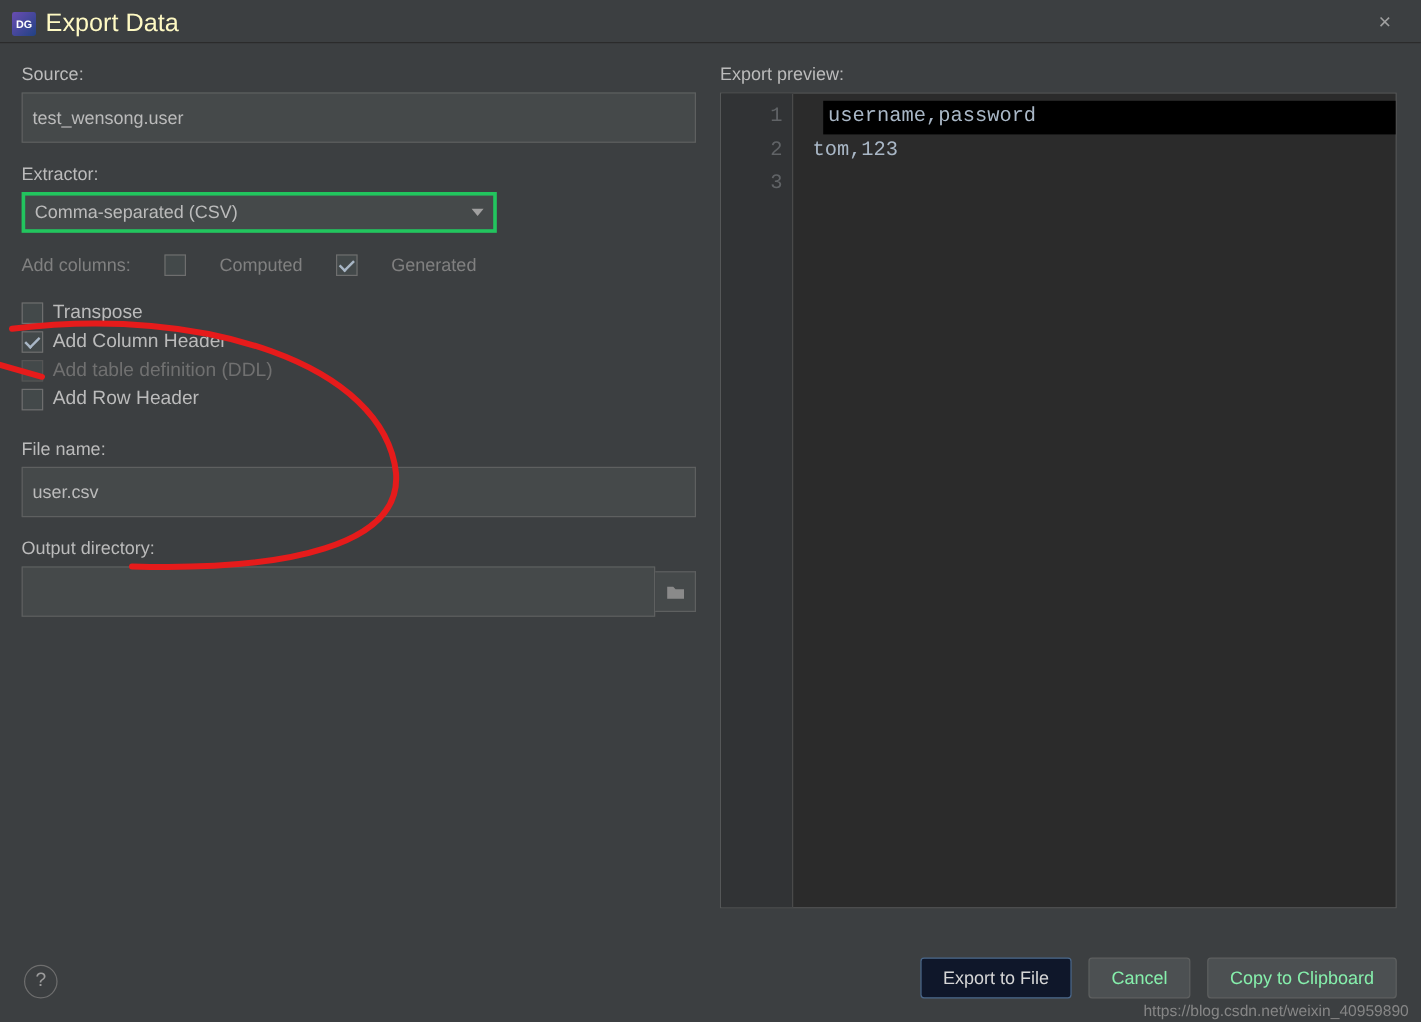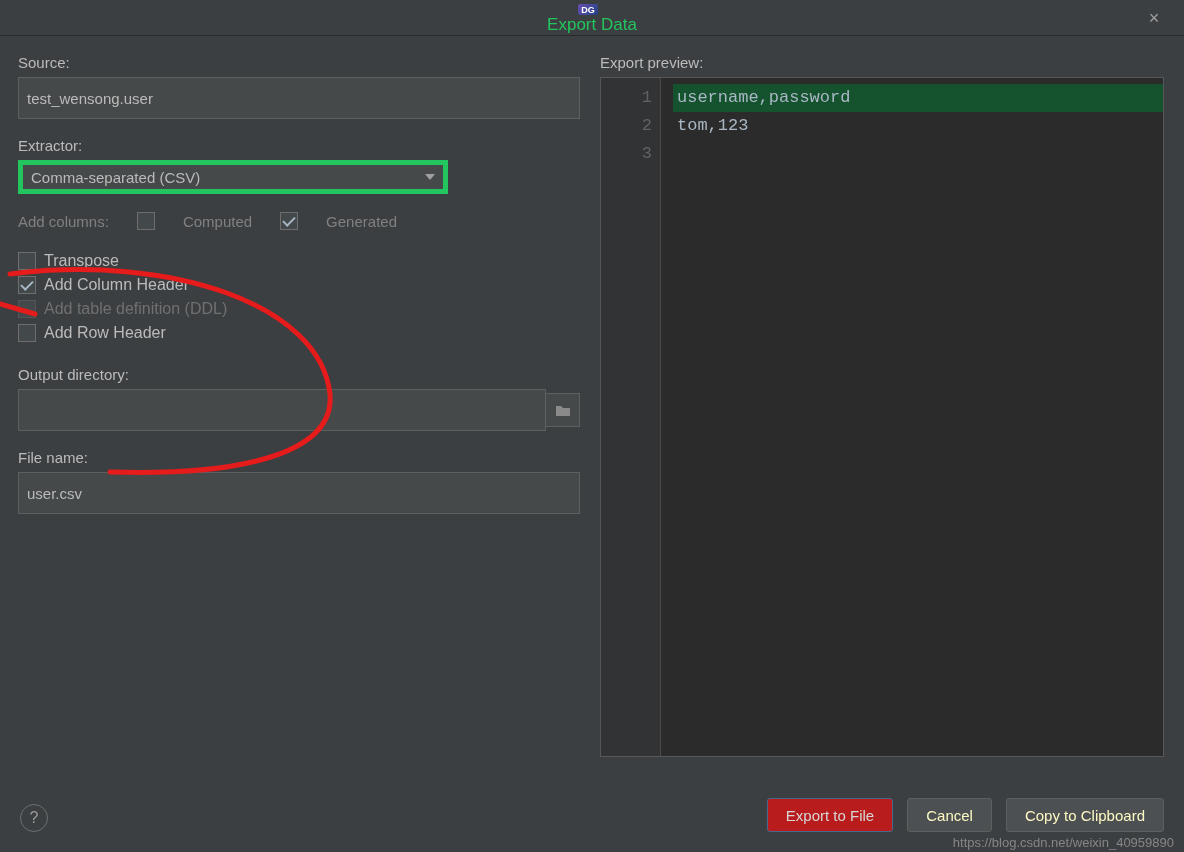--- a/index.html
+++ b/index.html
@@ -19,31 +19,30 @@
     width: 1184px; height: 852px;
     background: #3c3f41;
   }
   .titlebar {
     display: flex;
     align-items: center;
     height: 36px;
     padding: 4px 10px 0 10px;
     border-bottom: 1px solid #2b2b2b;
     position: relative;
-    flex-direction: column;
   }
   .app-icon {
     width: 20px; height: 20px;
     background: linear-gradient(135deg, #6a4db3 0%, #214283 100%);
     border-radius: 2px;
     margin-right: 8px;
     display:flex; align-items:center; justify-content:center;
     color:#fff; font-size:9px; font-weight:bold;
   }
-  .title-text { color: #22c55e; font-size: 17px; }
+  .title-text { color: #fef9c3; font-size: 21px; }
   .close-x {
     position: absolute; right: 20px; top: 8px;
     width: 20px; height: 20px; color: #a0a0a0;
     font-size: 18px; line-height: 20px; text-align: center;
     cursor: pointer;
   }
   .content {
     display: flex;
     height: 790px;
   }
@@ -67,24 +66,24 @@
     background: #45494a;
     border: 1px solid #5e6060;
     color: #bbbbbb;
     padding: 6px 8px;
     font-size: 15px;
     height: 42px;
     outline: none;
   }
   .field-group { margin-bottom: 18px; }
   .select {
-    width: 430px;
+    width: 396px;
     height: 34px;
     background: #45494a;
-    border: 5px solid #22c55e;
+    border: 3px solid #22c55e;
     color: #bbbbbb;
     padding: 4px 8px;
     display: flex;
     align-items: center;
     justify-content: space-between;
     cursor: pointer;
     text-align: center;
   }
   .chevron-down {
     width:0;height:0;border-left:5px solid transparent;border-right:5px solid transparent;border-top:6px solid #a0a0a0;
@@ -138,40 +137,40 @@
     width: 60px;
     background: #313335;
     border-right: 1px solid #4a4a4a;
     color: #606366;
     text-align: right;
     padding: 6px 8px 0 0;
   }
   .gutter div{ height:28px; line-height:28px;}
   .code-lines { flex:1; padding:6px 0 0 12px; color:#a9b7c6;}
   .code-lines div{ height:28px; line-height:28px; padding-left:4px;}
-  .code-lines div.hl{ background:#14532d; }
+  .code-lines div.hl{ background:#000000;margin-left:13px; }
 
   .button-bar {
     position:absolute;
     right: 20px; bottom: 20px;
     display:flex; gap:14px; align-items:center;
   }
   .btn {
     height: 34px;
     padding: 0 18px;
     border-radius: 3px;
     border: 1px solid #5e6060;
     background: #4c5052;
-    color: #fef9c3;
+    color: #86efac;
     font-size: 15px;
     cursor: pointer;
     display:flex; align-items:center;
   }
   .btn.primary {
-    background: #b91c1c;
+    background: #0f172a;
     border-color: #4a688c;
     color: #d6d6d6;
   }
   .help-btn {
     position:absolute; left:20px; bottom:20px;
     width:28px;height:28px;border-radius:50%;
     border:1px solid #6e6e6e; color:#9c9c9c;
     display:flex;align-items:center;justify-content:center;
     font-size:16px; cursor:pointer;
   }
@@ -234,38 +233,38 @@
       <div class="checkbox-row disabled">
         <div class="checkbox" style="border-color:#555"></div>
         <span>Add table definition (DDL)</span>
       </div>
       <div class="checkbox-row">
         <div class="checkbox"></div>
         <span>Add Row Header</span>
       </div>
 
       <div style="height:18px"></div>
+
+      <div class="field-group">
+        <div class="label">File name:</div>
+        <input class="textbox" value="user.csv" style="">
+      </div>
 
       <div class="field-group">
         <div class="label">Output directory:</div>
         <div class="output-row">
           <input class="textbox" style="width: 528px;" value="">
           <div class="folder-btn">
             <span class="folder-icon">
               <svg width="16" height="14">
                   <path d="M1 3 h5 l2 2 h7 v8 h-14 z" fill="#8a8a8a"></path>
                 </svg>
             </span>
           </div>
         </div>
-      </div>
-
-      <div class="field-group">
-        <div class="label">File name:</div>
-        <input class="textbox" value="user.csv" style="">
       </div>
 
       <div class="annot" style="left:-10px; top:208px;">
         <svg width="380" height="240">
           <path d="M 20 30 C 180 10, 330 60, 340 150 C 345 210, 250 232, 120 228" stroke="#e61b1b" stroke-width="5" fill="none" stroke-linecap="round"></path>
           <path d="M 10 60 L 45 70" stroke="#e61b1b" stroke-width="5" fill="none" stroke-linecap="round"></path>
         </svg>
       </div>
 
     </div>

